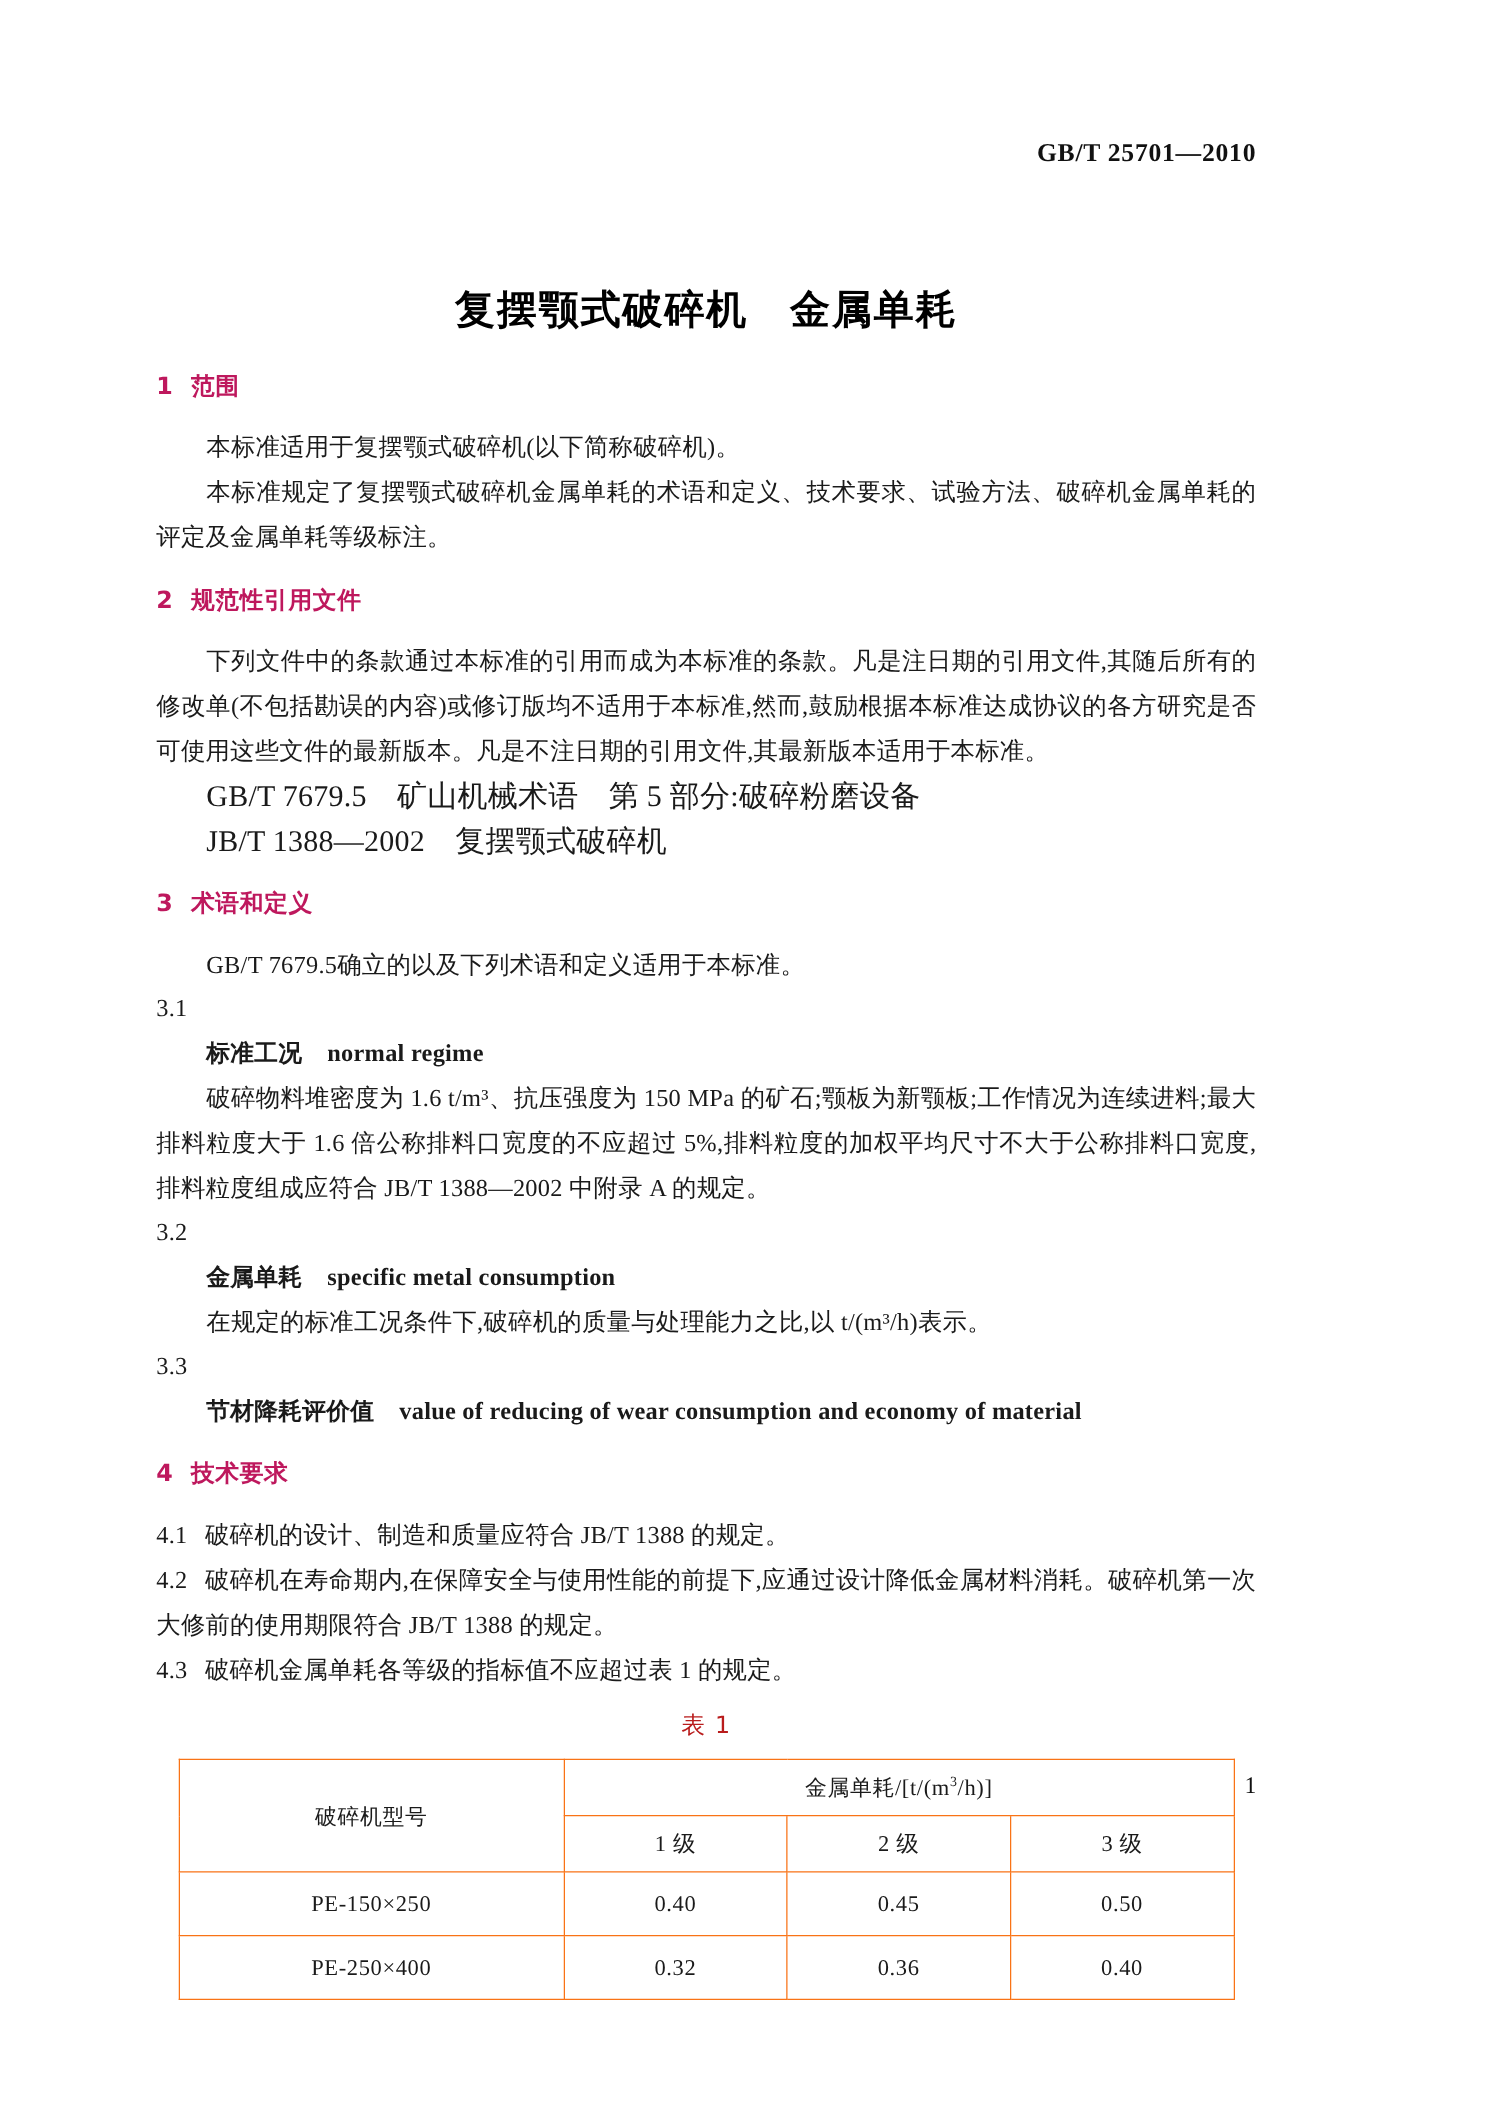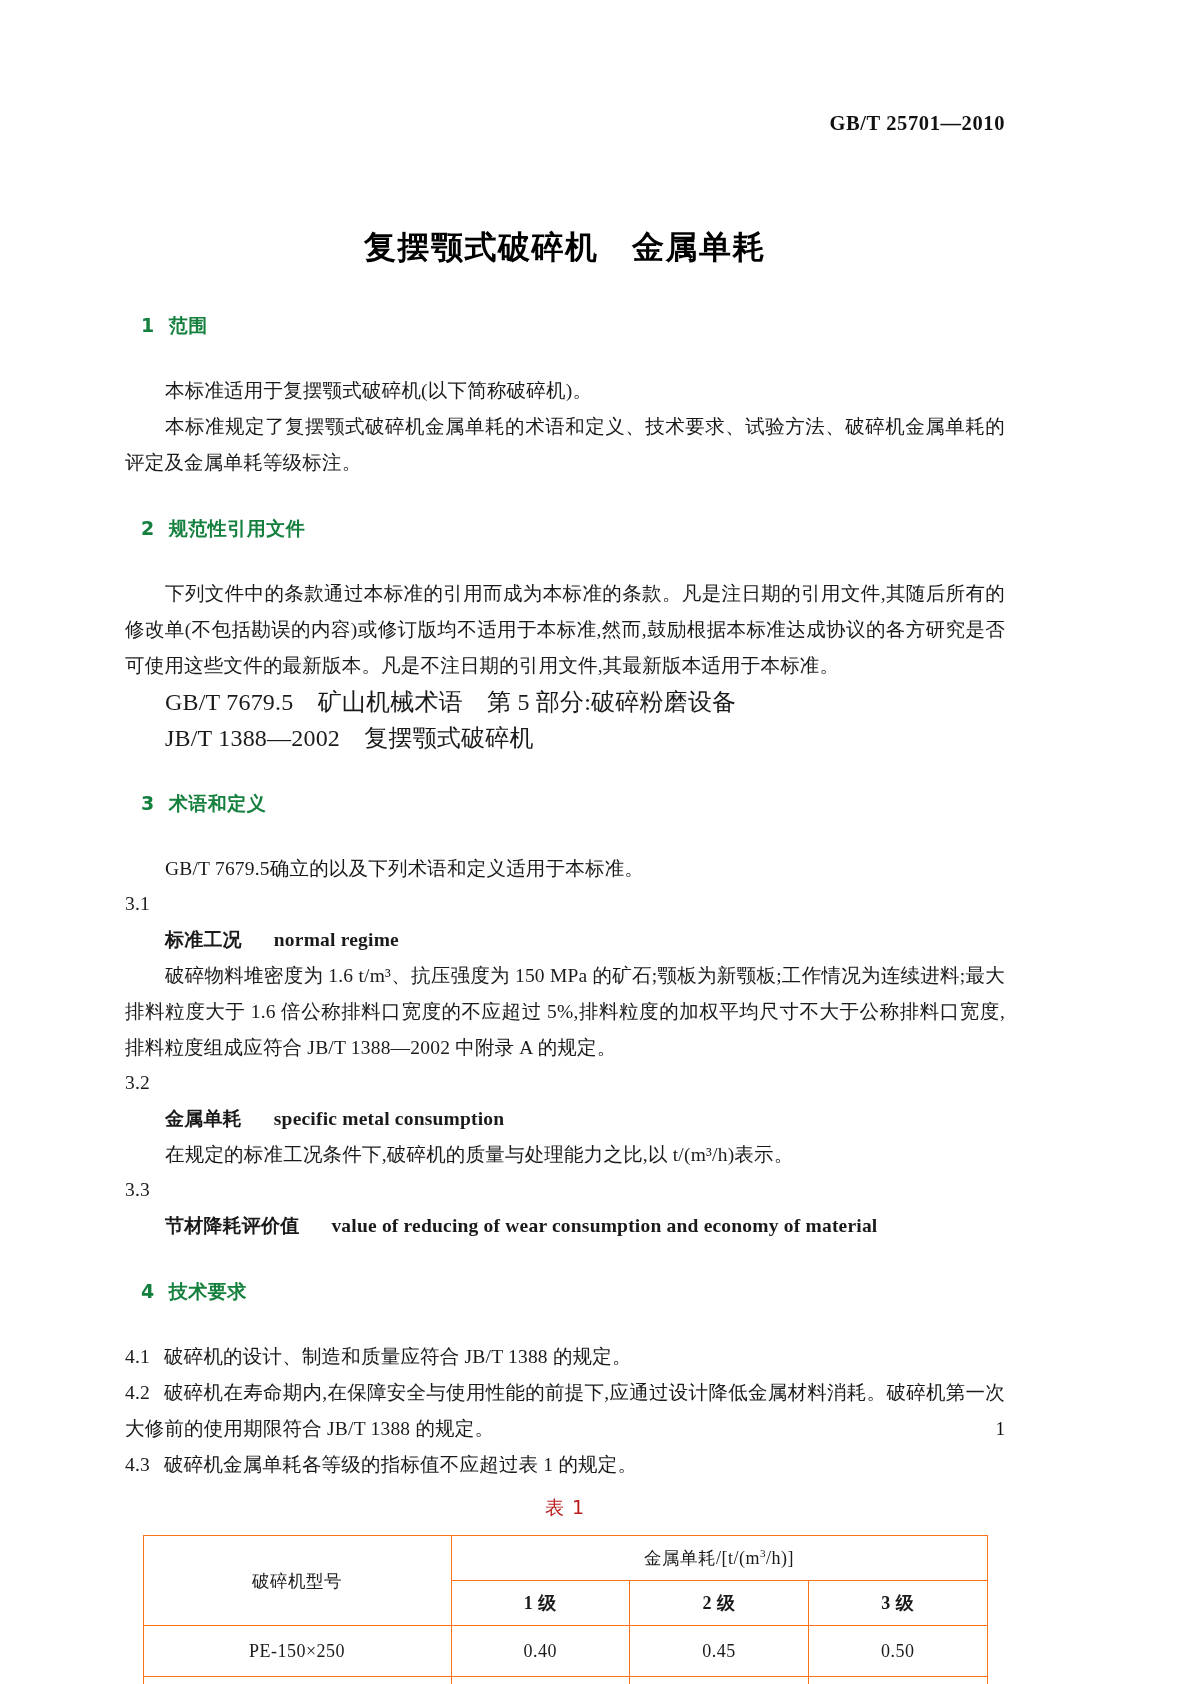--- a/index.html
+++ b/index.html
@@ -57,25 +57,25 @@
     position: absolute;
     top: 300px;
     left: 125px;
     width: 880px;
   }
 
   h2.clause-head {
     font-family: "DejaVu Sans", "Liberation Sans", sans-serif;
     font-weight: bold;
     font-size: 19px;
-    margin: 16px;
+    margin: 0;
     padding: 0;
     letter-spacing: 0.5px;
     line-height: 1.0;
-    color: #15803d;
+    color: #be185d;
   }
   h2.clause-head .num { margin-right: 14px; font-weight: bold; }
 
   p.para {
     font-size: 19.5px;
     line-height: 36px;
     margin: 0;
     text-align: justify;
     text-justify: inter-ideograph;
     letter-spacing: 0.2px;
@@ -106,21 +106,21 @@
     letter-spacing: 0.2px;
   }
   .term-line .zh {
     font-family: "DejaVu Sans", "Liberation Sans", sans-serif;
     font-weight: bold;
     font-size: 19px;
   }
   .term-line .en {
     font-family: "Liberation Serif", "DejaVu Serif", serif;
     font-weight: bold;
-    margin-left: 32px;
+    margin-left: 20px;
     font-size: 19.5px;
   }
 
   p.def {
     font-size: 19.5px;
     line-height: 36px;
     margin: 0;
     text-align: justify;
     text-justify: inter-ideograph;
     text-indent: 40px;
@@ -163,21 +163,21 @@
     vertical-align: middle;
     font-weight: normal;
     letter-spacing: 0.5px;
     font-family: "Liberation Serif", "DejaVu Serif", serif;
   }
   table.data-table th.model-col {
     width: 305px;
     height: 84px;
   }
   table.data-table th.unit-head { height: 42px; }
-  table.data-table th.grade { height: 42px; font-weight: bold; }
+  table.data-table th.grade { height: 42px; }
   table.data-table td { height: 48px; }
   .zh-in-table {
     font-family: "DejaVu Sans", "Liberation Sans", sans-serif;
     font-size: 17.5px;
   }
   sup { font-size: 0.62em; vertical-align: super; }
 
   
   .page-number {
     position: absolute;

